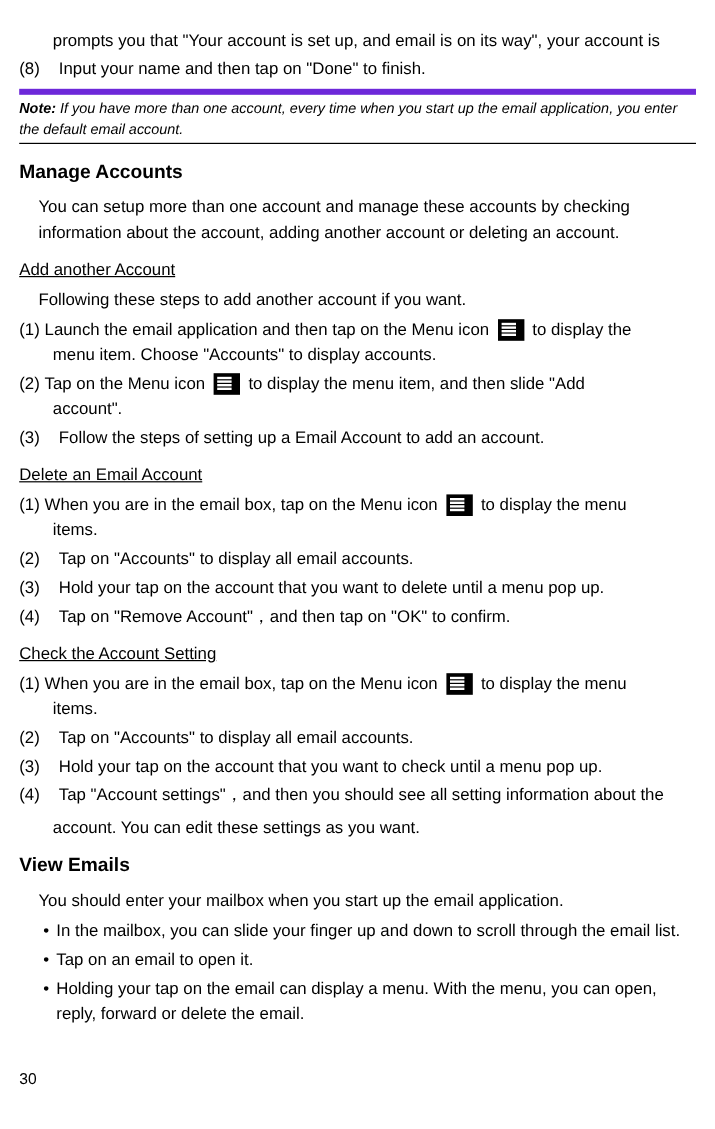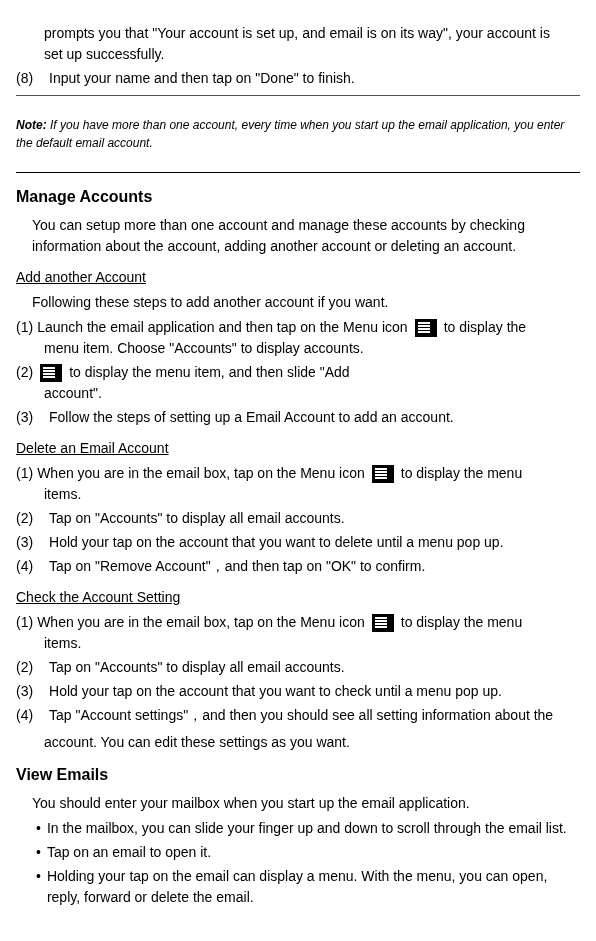--- a/index.html
+++ b/index.html
@@ -10,23 +10,23 @@
       background: #fff;
       margin: 0;
       padding: 20px 16px 10px 16px;
       width: 596px;
       box-sizing: border-box;
     }
     .indent { padding-left: 28px; }
     .step { margin: 3px 0; }
     .step-body { margin-left: 12px; }
     .note-block {
-      border-top: 1px solid #6d28d9;
+      border-top: 5px solid #6d28d9;
       border-bottom: 1px solid #000;
-      padding: 20px 0;
+      padding: 2px 0;
       margin: 6px 0 12px 0;
       font-size: 12px;
       font-style: italic;
     }
     .note-label { font-weight: bold; }
     h2 {
       font-size: 16px;
       font-weight: bold;
       margin: 10px 0 6px 0;
     }
@@ -58,21 +58,20 @@
     .bullet-item { margin: 3px 0; display: flex; }
     .bullet-dot { margin-right: 6px; }
     .page-num { text-align: left; font-size: 13px; margin-top: 34px; }
     .flex-line { display: flex; align-items: center; flex-wrap: wrap; gap: 0 4px; }
   </style>
 </head>
 <body>
 
 <div class="indent step">
   <span>prompts you that "Your account is set up, and email is on its way", your account is</span>
-  <div>set up successfully.</div>
 </div>
 
 <div class="step">
   <span>(8)</span>
   <span class="step-body">Input your name and then tap on "Done" to finish.</span>
 </div>
 
 <div class="note-block">
   <span class="note-label">Note:</span>
   <span>If you have more than one account, every time when you start up the email application, you enter the default email account.</span>
@@ -90,20 +89,21 @@
     <span>Launch the email application and then tap on the Menu icon</span>
     <span class="menu-icon-img"></span>
     <span>to display the</span>
   </div>
   <div class="indent">menu item. Choose "Accounts" to display accounts.</div>
 </div>
 
 <div class="step">
   <div class="flex-line">
     <span>(2)</span>
+    <span>Tap on the Menu icon</span>
     <span class="menu-icon-img"></span>
     <span>to display the menu item, and then slide "Add</span>
   </div>
   <div class="indent">account".</div>
 </div>
 
 <div class="step">
   <span>(3)</span>
   <span class="step-body">Follow the steps of setting up a Email Account to add an account.</span>
 </div>

